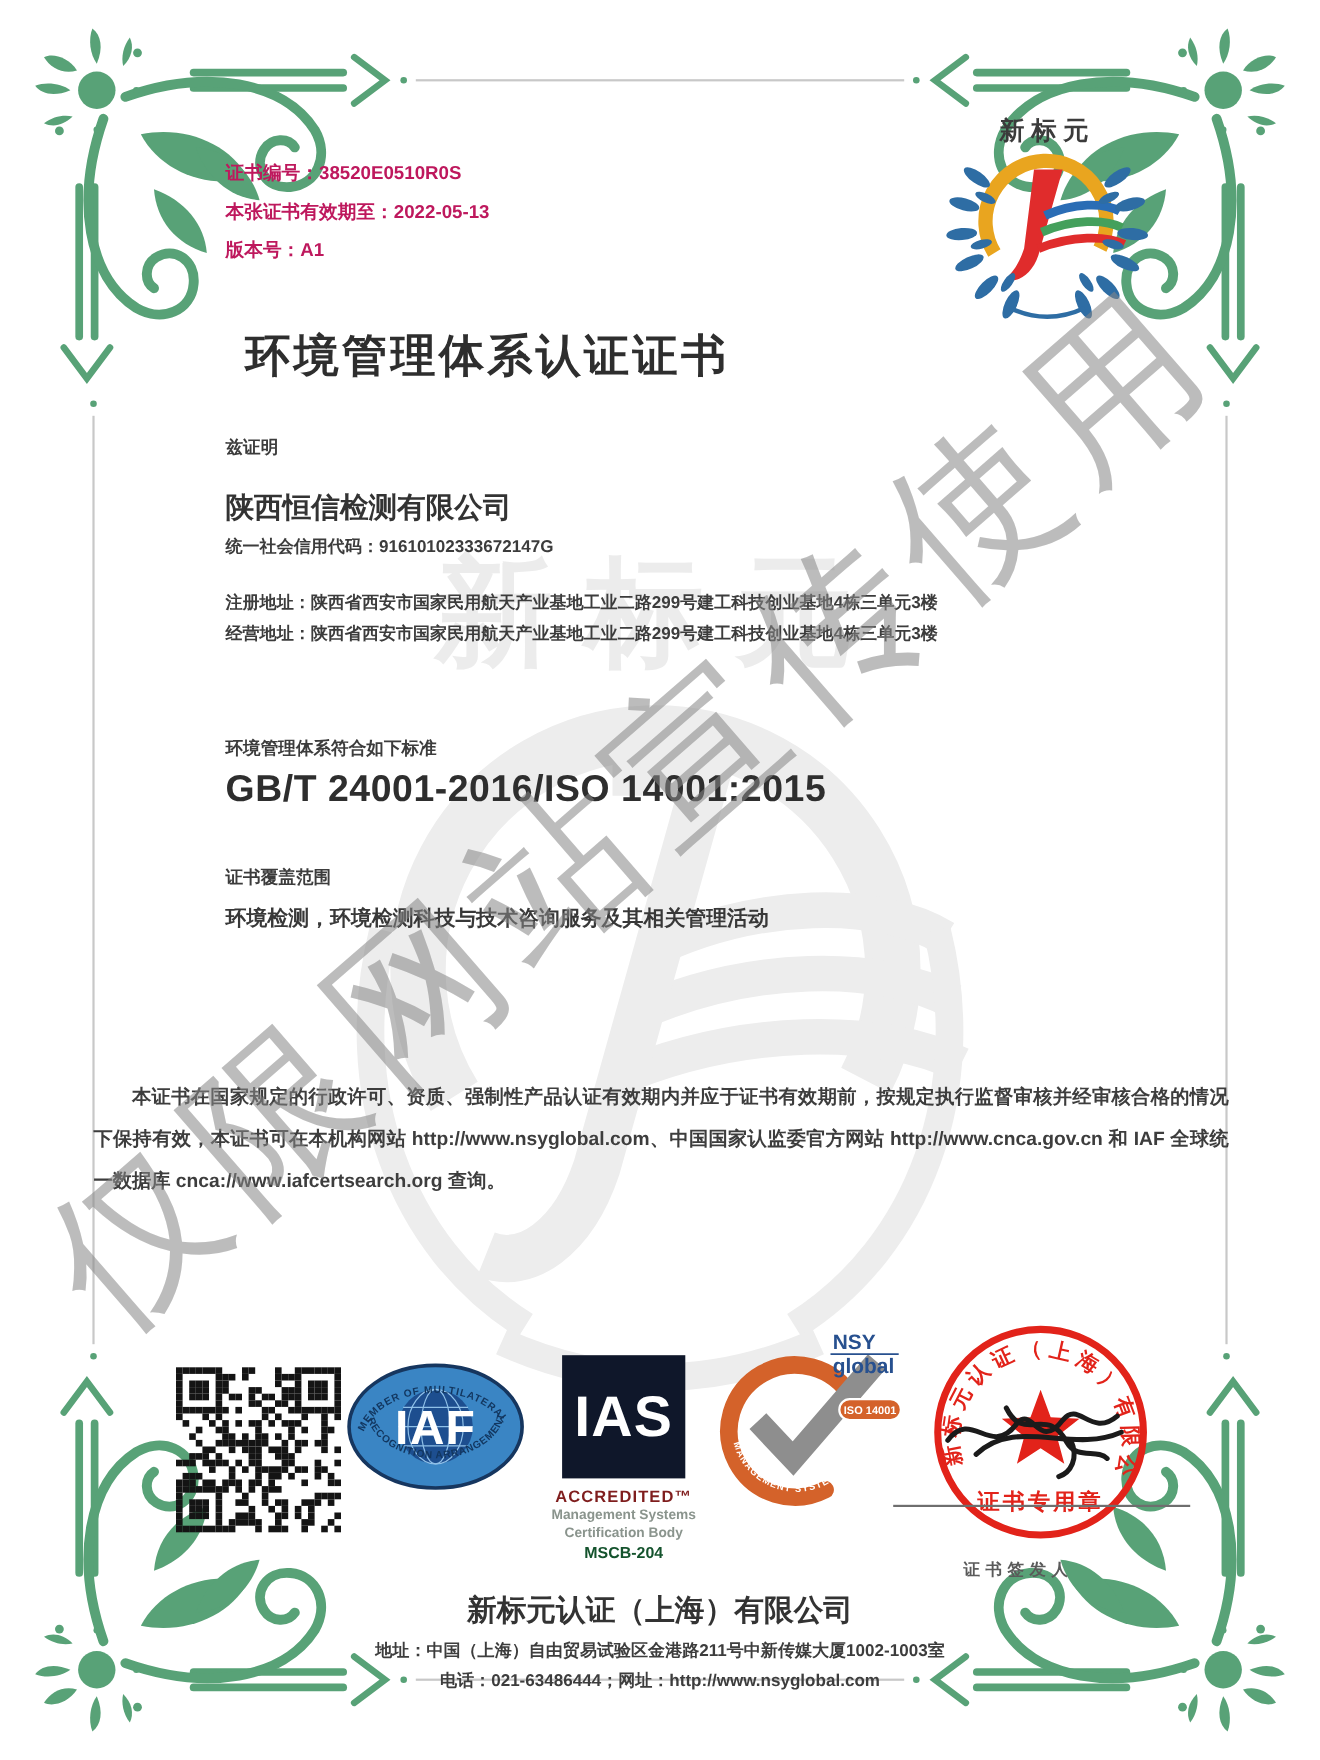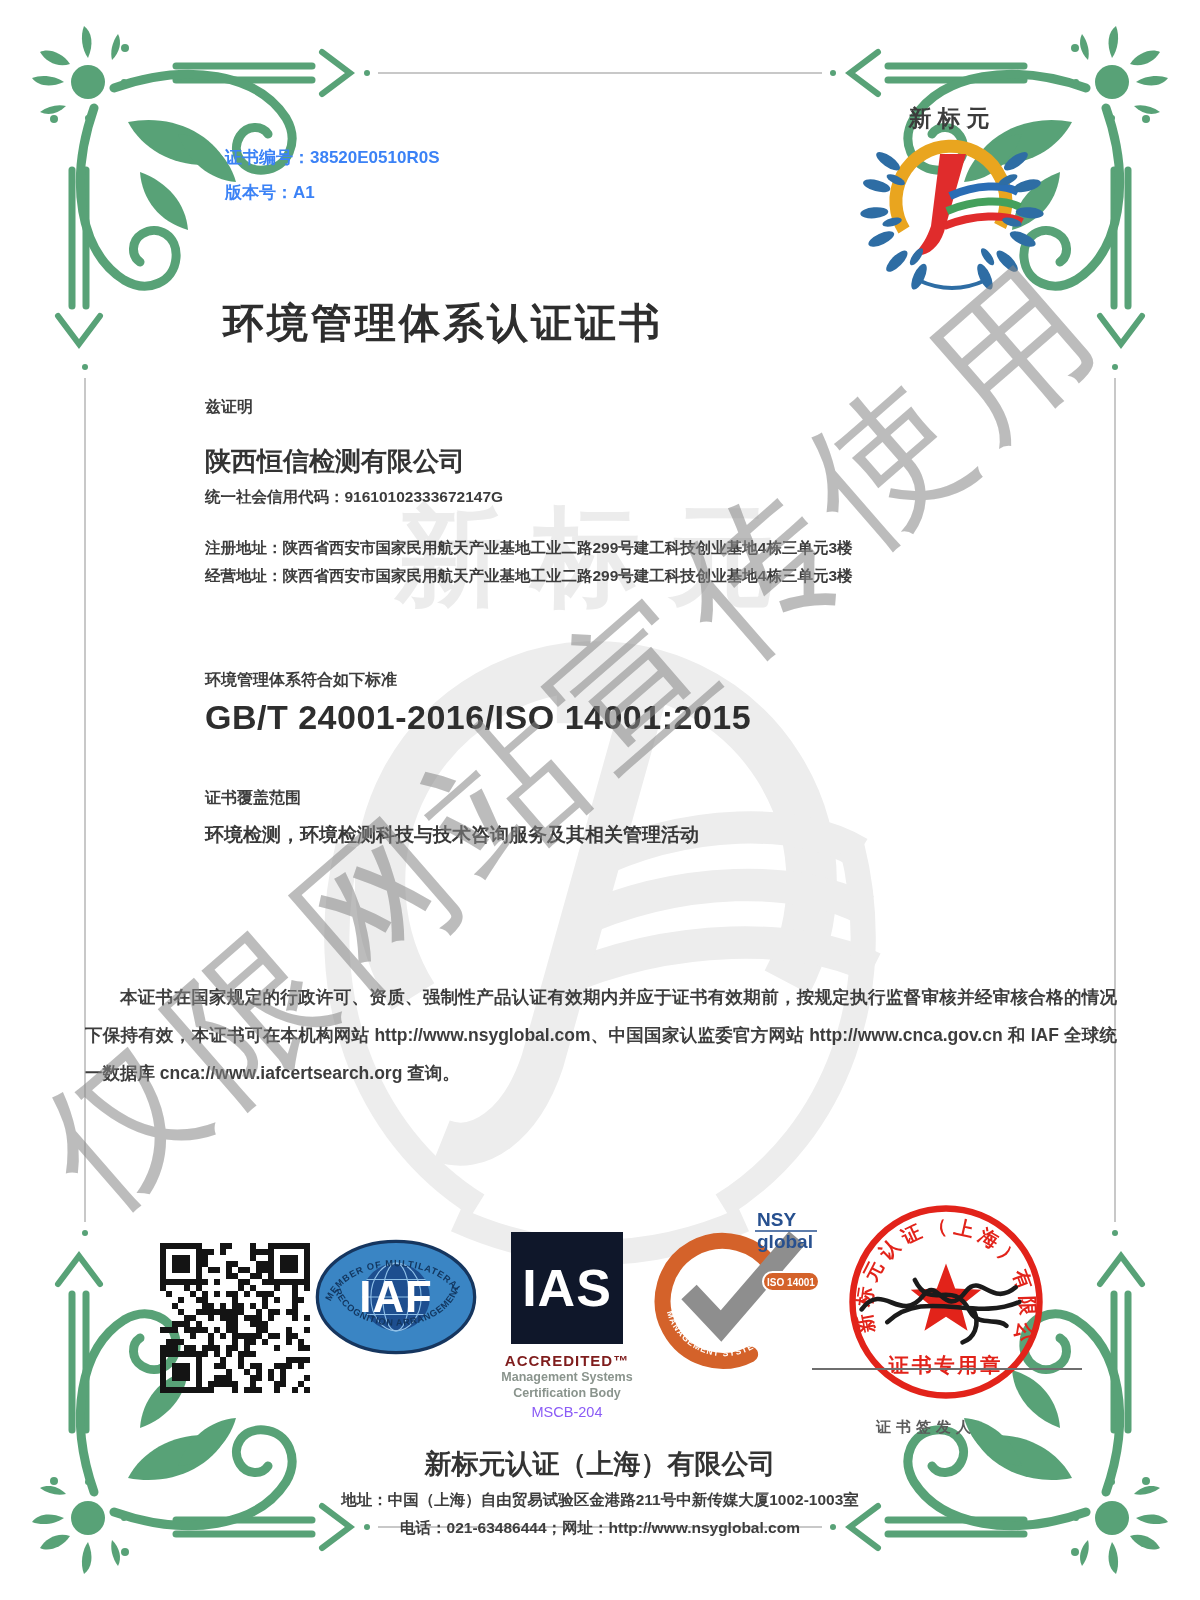--- a/index.html
+++ b/index.html
@@ -13,42 +13,42 @@
   .corner.bl{left:28px;bottom:22px;transform:scaleY(-1);}
   .corner.br{right:28px;bottom:22px;transform:scale(-1,-1);}
   
   .bline{position:absolute;background:#c8c8c8;}
   .bline.h{height:1.5px;}
   .bline.v{width:1.5px;}
   .bline::before,.bline::after{content:"";position:absolute;width:6px;height:6px;border-radius:50%;background:#58a277;}
   .bline.h::before{left:-14px;top:-2px;} .bline.h::after{right:-14px;top:-2px;}
   .bline.v::before{top:-14px;left:-2px;} .bline.v::after{bottom:-14px;left:-2px;}
   
-  .meta{left:205px;top:140px;font-size:17px;font-weight:600;color:#3b82f6;line-height:35px;margin-left:20px;}
+  .meta{left:205px;top:140px;font-size:17px;font-weight:600;color:#be185d;line-height:35px;}
   
   .title{left:223px;top:296px;font-size:41px;font-weight:900;letter-spacing:3px;color:#2e2e2e;}
   .certify{left:205px;top:397px;font-size:16px;font-weight:600;}
   .company{left:205px;top:444px;font-size:26px;font-weight:800;color:#333;}
   .code{left:205px;top:487px;font-size:15.5px;font-weight:600;}
   .addr1{left:205px;top:538px;font-size:15.5px;font-weight:600;width:940px;}
   .addr2{left:205px;top:566px;font-size:15.5px;font-weight:600;width:940px;}
   .stdintro{left:205px;top:670px;font-size:16px;font-weight:600;}
   .standard{left:205px;top:698px;font-size:34px;font-weight:800;color:#2e2e2e;letter-spacing:0.5px;}
   .scopelbl{left:205px;top:788px;font-size:16px;font-weight:600;}
   .scope{left:205px;top:822px;font-size:19px;font-weight:600;color:#383838;}
   .decl{left:85px;top:978px;width:1032px;font-size:17.5px;line-height:38px;font-weight:600;
         color:#3d3d3d;text-indent:2em;text-align:justify;}
   
   .qr{left:160px;top:1243px;width:150px;height:150px;}
   .ias{left:492px;top:1232px;width:150px;text-align:center;}
   .ias-box{width:112px;height:112px;margin:0 auto;background:#0f172a;display:flex;align-items:center;justify-content:center;}
   .ias-box span{color:#fff;font-size:52px;font-weight:800;letter-spacing:1px;}
   .ias-acc{margin-top:8px;font-size:15px;font-weight:800;letter-spacing:1px;color:#7f1d1d;}
   .ias-sub{font-size:12.5px;color:#8a948d;line-height:16px;font-weight:600;}
-  .ias-code{margin-top:3px;font-size:14.5px;font-weight:400;color:#8b5cf6;}
+  .ias-code{margin-top:3px;font-size:14.5px;font-weight:700;color:#14532d;}
   .sigline{left:812px;top:1368px;width:270px;height:2px;background:#6e6e6e;}
   .signer{left:876px;top:1418px;font-size:15px;color:#5a5a5a;letter-spacing:5px;font-weight:600;}
   
   .f-company{left:0;right:0;top:1446px;text-align:center;font-size:27px;font-weight:800;color:#333;}
   .f-addr{left:0;right:0;top:1490px;text-align:center;font-size:15.5px;font-weight:700;color:#3d3d3d;}
   .f-contact{left:0;right:0;top:1518px;text-align:center;font-size:15.5px;font-weight:700;color:#3d3d3d;}
   
   .wm-logo{left:240px;top:450px;z-index:0;pointer-events:none;}
   .wm-text{left:575px;top:735px;z-index:40;transform:translate(-50%,-50%) rotate(-41deg);
            font-family:"Liberation Serif","DejaVu Serif",serif;
@@ -189,20 +189,21 @@
 
   <div class="bline h" style="left:378px;top:72px;width:444px;"></div>
   <div class="bline h" style="left:378px;top:1526px;width:444px;"></div>
   <div class="bline v" style="left:84px;top:378px;height:844px;"></div>
   <div class="bline v" style="left:1114px;top:378px;height:844px;"></div>
 
   <div class="content">
 
     <div class="abs meta">
       <div>证书编号：38520E0510R0S</div>
+      <div>本张证书有效期至：2022-05-13</div>
       <div>版本号：A1</div>
     </div>
 
     <svg class="abs" style="left:852px;top:102px;" width="200" height="192" viewBox="0 0 200 192">
       <text x="100" y="24" text-anchor="middle" font-size="23" font-weight="800" fill="#3b3b3b" letter-spacing="6">新标元</text>
       <path d="M52,128 A55,55 0 1 1 148,124" stroke="#e9a51f" stroke-width="13" fill="none"></path>
       <path d="M88,52 L114,52 L92,130 C86,148 72,156 62,152 C70,144 75,136 79,124 Z" fill="#e02c2c"></path>
       <path d="M98,94 C124,82 152,82 166,90" stroke="#2a6db5" stroke-width="8" fill="none"></path>
       <path d="M95,109 C123,97 153,97 168,105" stroke="#44a05c" stroke-width="8" fill="none"></path>
       <path d="M92,124 C122,112 154,112 170,120" stroke="#e02c2c" stroke-width="8" fill="none"></path>

